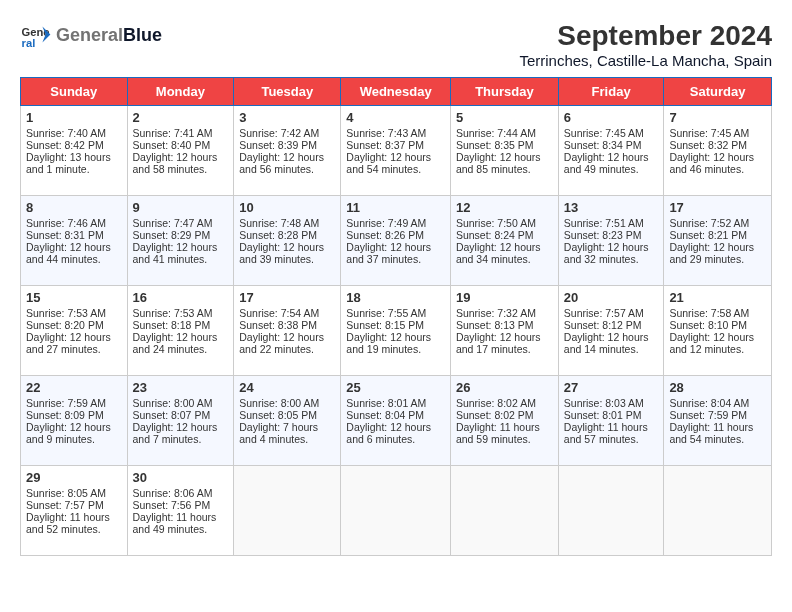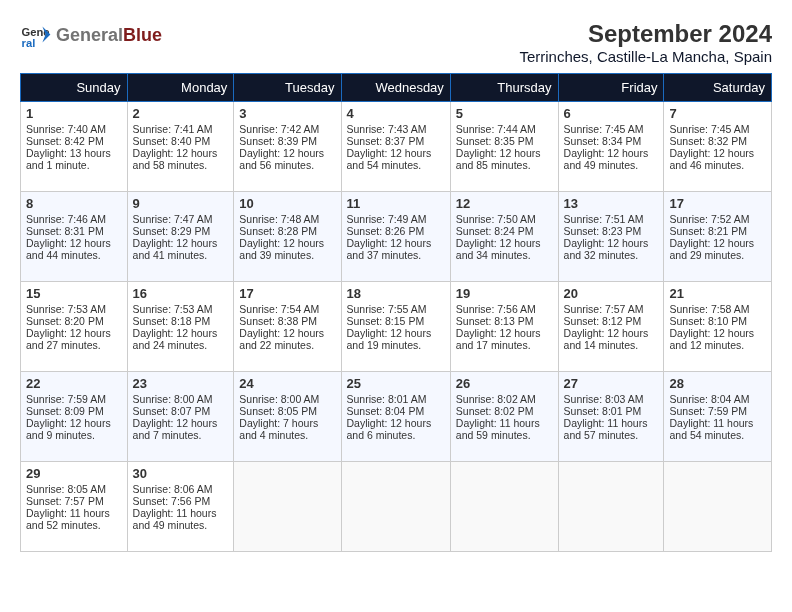--- a/index.html
+++ b/index.html
@@ -21,49 +21,49 @@
       align-items: center;
       gap: 4px;
     }
     .logo-text {
       font-size: 18px;
       font-weight: bold;
       color: #333;
       line-height: 1.1;
     }
     .logo-text span {
-      color: #7f1d1d;
+      color: #0f172a;
     }
     .logo-icon {
       width: 32px;
       height: 32px;
     }
     .title-block {
       text-align: right;
     }
     .month-title {
-      font-size: 24px;
+      font-size: 28px;
       font-weight: bold;
       color: #333;
     }
     .subtitle {
       font-size: 15px;
       color: #0f172a;
     }
     .calendar-table {
       width: 100%;
       border-collapse: collapse;
       margin-top: 8px;
     }
     .calendar-table th {
-      background: #0f172a;
+      background: #ef4444;
       color: #fff;
       font-size: 13px;
-      font-weight: normal;
-      text-align: right;
+      font-weight: bold;
+      text-align: center;
       padding: 6px 6px;
       border: 1px solid #1a6abf;
     }
     .calendar-table td {
       vertical-align: top;
       border: 1px solid #ccc;
       padding: 4px 5px;
       font-size: 10.5px;
       color: #333;
       width: 113px;
@@ -137,21 +137,21 @@
         <td><span class="day-number">11</span><span>Sunrise: 7:49 AM</span><br><span>Sunset: 8:26 PM</span><br><span>Daylight: 12 hours and 37 minutes.</span></td>
         <td><span class="day-number">12</span><span>Sunrise: 7:50 AM</span><br><span>Sunset: 8:24 PM</span><br><span>Daylight: 12 hours and 34 minutes.</span></td>
         <td><span class="day-number">13</span><span>Sunrise: 7:51 AM</span><br><span>Sunset: 8:23 PM</span><br><span>Daylight: 12 hours and 32 minutes.</span></td>
         <td><span class="day-number">17</span><span>Sunrise: 7:52 AM</span><br><span>Sunset: 8:21 PM</span><br><span>Daylight: 12 hours and 29 minutes.</span></td>
       </tr>
       <tr class="week-row">
         <td><span class="day-number">15</span><span>Sunrise: 7:53 AM</span><br><span>Sunset: 8:20 PM</span><br><span>Daylight: 12 hours and 27 minutes.</span></td>
         <td><span class="day-number">16</span><span>Sunrise: 7:53 AM</span><br><span>Sunset: 8:18 PM</span><br><span>Daylight: 12 hours and 24 minutes.</span></td>
         <td><span class="day-number">17</span><span>Sunrise: 7:54 AM</span><br><span>Sunset: 8:38 PM</span><br><span>Daylight: 12 hours and 22 minutes.</span></td>
         <td><span class="day-number">18</span><span>Sunrise: 7:55 AM</span><br><span>Sunset: 8:15 PM</span><br><span>Daylight: 12 hours and 19 minutes.</span></td>
-        <td><span class="day-number">19</span><span>Sunrise: 7:56 AM</span><br><span>Sunset: 8:13 PM</span><br><span>Daylight: 12 hours and 17 minutes.</span></td>
+        <td><span class="day-number">19</span><span>Sunrise: 7:32 AM</span><br><span>Sunset: 8:13 PM</span><br><span>Daylight: 12 hours and 17 minutes.</span></td>
         <td><span class="day-number">20</span><span>Sunrise: 7:57 AM</span><br><span>Sunset: 8:12 PM</span><br><span>Daylight: 12 hours and 14 minutes.</span></td>
         <td><span class="day-number">21</span><span>Sunrise: 7:58 AM</span><br><span>Sunset: 8:10 PM</span><br><span>Daylight: 12 hours and 12 minutes.</span></td>
       </tr>
       <tr class="week-row">
         <td><span class="day-number">22</span><span>Sunrise: 7:59 AM</span><br><span>Sunset: 8:09 PM</span><br><span>Daylight: 12 hours and 9 minutes.</span></td>
         <td><span class="day-number">23</span><span>Sunrise: 8:00 AM</span><br><span>Sunset: 8:07 PM</span><br><span>Daylight: 12 hours and 7 minutes.</span></td>
         <td><span class="day-number">24</span><span>Sunrise: 8:00 AM</span><br><span>Sunset: 8:05 PM</span><br><span>Daylight: 7 hours and 4 minutes.</span></td>
         <td><span class="day-number">25</span><span>Sunrise: 8:01 AM</span><br><span>Sunset: 8:04 PM</span><br><span>Daylight: 12 hours and 6 minutes.</span></td>
         <td><span class="day-number">26</span><span>Sunrise: 8:02 AM</span><br><span>Sunset: 8:02 PM</span><br><span>Daylight: 11 hours and 59 minutes.</span></td>
         <td><span class="day-number">27</span><span>Sunrise: 8:03 AM</span><br><span>Sunset: 8:01 PM</span><br><span>Daylight: 11 hours and 57 minutes.</span></td>

